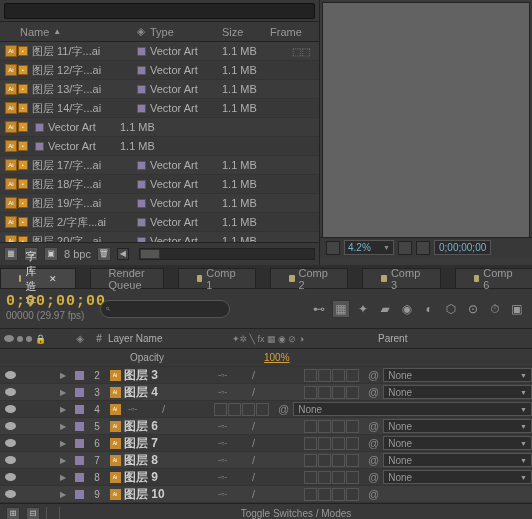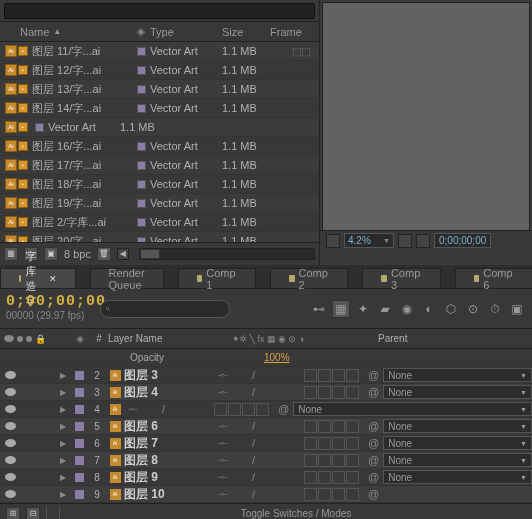--- a/index.html
+++ b/index.html
@@ -35,21 +35,21 @@
   .file-row .file-extra { flex:1; text-align:right; padding-right:8px; color:#888;}
   .net-icon { font-size:10px; display:inline-block;}
   
   .project-footer { height: 22px; background:#383838; border-top:1px solid #222; display:flex; align-items:center; gap:6px; padding:0 4px;}
   .pf-icon { width:14px; height:14px; background:#555; border:1px solid #333; display:flex; align-items:center; justify-content:center; font-size:8px; color:#ccc;}
   .pf-text { color:#aaa; font-size:11px;}
   .pf-scroll { flex:1; height:12px; background:#2a2a2a; border:1px solid #222; margin-left:4px; position:relative;}
   .pf-scroll-thumb{ position:absolute; left:0; width:20px; top:0; bottom:0; background:#555; border:1px solid #333;}
   .scroll-arrow{ width:12px; height:12px; background:#444; border:1px solid #222; font-size:8px; display:flex; align-items:center; justify-content:center;}
 
-  .preview-footer { position:absolute; bottom:15px; left:0; right:0; height:20px; background:#383838; display:flex; align-items:center; gap:4px; padding:0 6px; border-top:1px solid #222;}
+  .preview-footer { position:absolute; bottom:8px; left:0; right:0; height:20px; background:#383838; display:flex; align-items:center; gap:4px; padding:0 6px; border-top:1px solid #222;}
   .zoom-box { width:50px; height:15px; background:#2a2a2a; border:1px solid #555; display:flex; align-items:center; padding:0 3px; font-size:10px; color:#7ab3cc;}
   .zoom-arrow{ font-size:7px; margin-left:auto; color:#888;}
   .tc-box { height:15px; background:#2a2a2a; border:1px solid #555; padding:0 4px; font-size:10px; color:#7ab3cc; display:flex; align-items:center;}
   .mini-btn { width:14px; height:14px; background:#444; border:1px solid #222;}
 
   .tabs-row { height: 24px; background:#2e2e2e; border-bottom:1px solid #222; display:flex; align-items:flex-end;}
   .tab { height:20px; background:#3a3a3a; border:1px solid #222; border-bottom:none; padding:0 18px; display:flex; align-items:center; gap:4px; font-size:11px; color:#999; margin-right:14px;}
   .tab.active { background:#474747; color:#ddd;}
   .tab-dot { width:7px; height:7px; background:#b5a96a; border-radius:1px;}
   
@@ -187,21 +187,20 @@
           </div>
     <div class="file-type">Vector Art</div>
     <div class="file-size">1.1 MB</div>
     <div class="file-extra"></div>
         </div>
         <div class="file-row">
     <div class="file-icon">
             <div class="ai-badge">Ai</div>
             <div class="ai-badge ai-small">▪</div>
           </div>
-    <div class="file-name">图层 16/字...ai</div>
     <div class="file-tag">
             <div class="tag-sq"></div>
           </div>
     <div class="file-type">Vector Art</div>
     <div class="file-size">1.1 MB</div>
     <div class="file-extra"></div>
         </div>
         <div class="file-row">
     <div class="file-icon">
             <div class="ai-badge">Ai</div>

